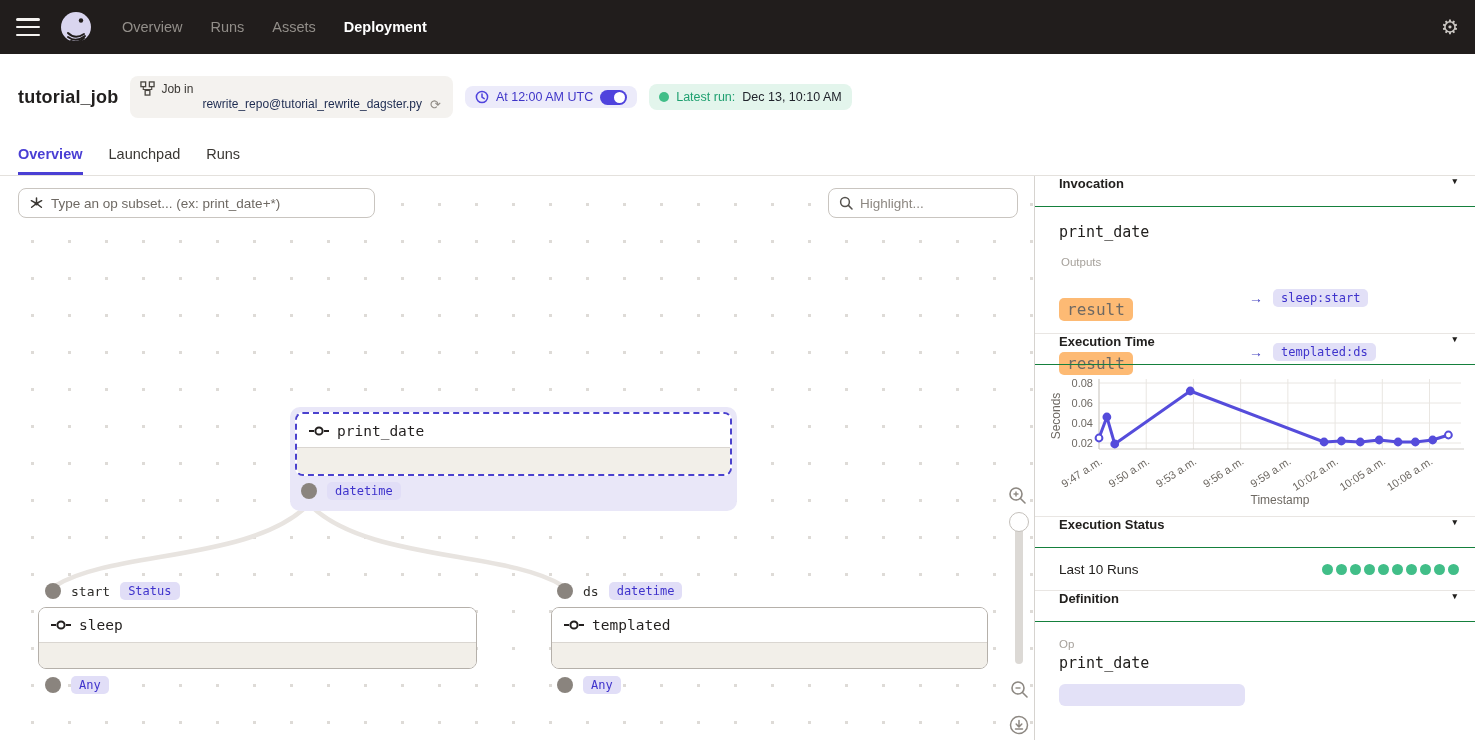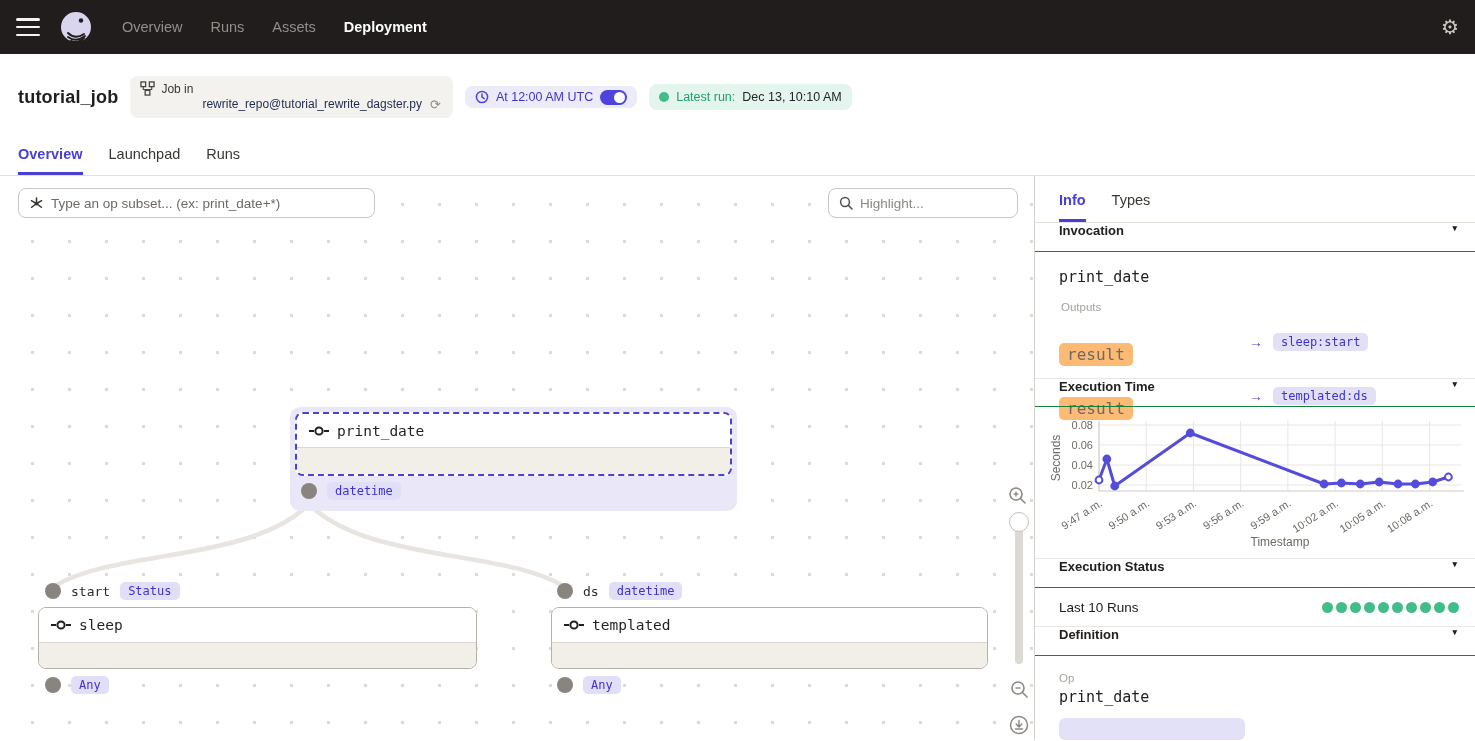--- a/index.html
+++ b/index.html
@@ -282,24 +282,20 @@
       <div class="zicon zreset">
         <svg width="20" height="20" viewBox="0 0 20 20">
             <circle cx="10" cy="10" r="8.5" fill="none" stroke="#8D8882" stroke-width="1.5"></circle>
             <path d="M10 5.5 v6 M7.2 9 l2.8 3 2.8-3 M6.5 14 h7" fill="none" stroke="#8D8882" stroke-width="1.5" stroke-linecap="round" stroke-linejoin="round"></path>
           </svg>
       </div>
     </div>
   </div>
 
   <div class="sidebar">
-    <div class="side-tabs">
-      <span class="stab active">Info</span>
-      <span class="stab">Types</span>
-    </div>
 
     <div class="sechead">
       <span>Invocation</span>
       <span class="chev">▾</span>
     </div>
     <div class="sec-invocation">
       <div class="opname">print_date</div>
       <div class="outputs-lbl">Outputs</div>
       <div class="outrow">
         <span class="frombadge">result</span>

